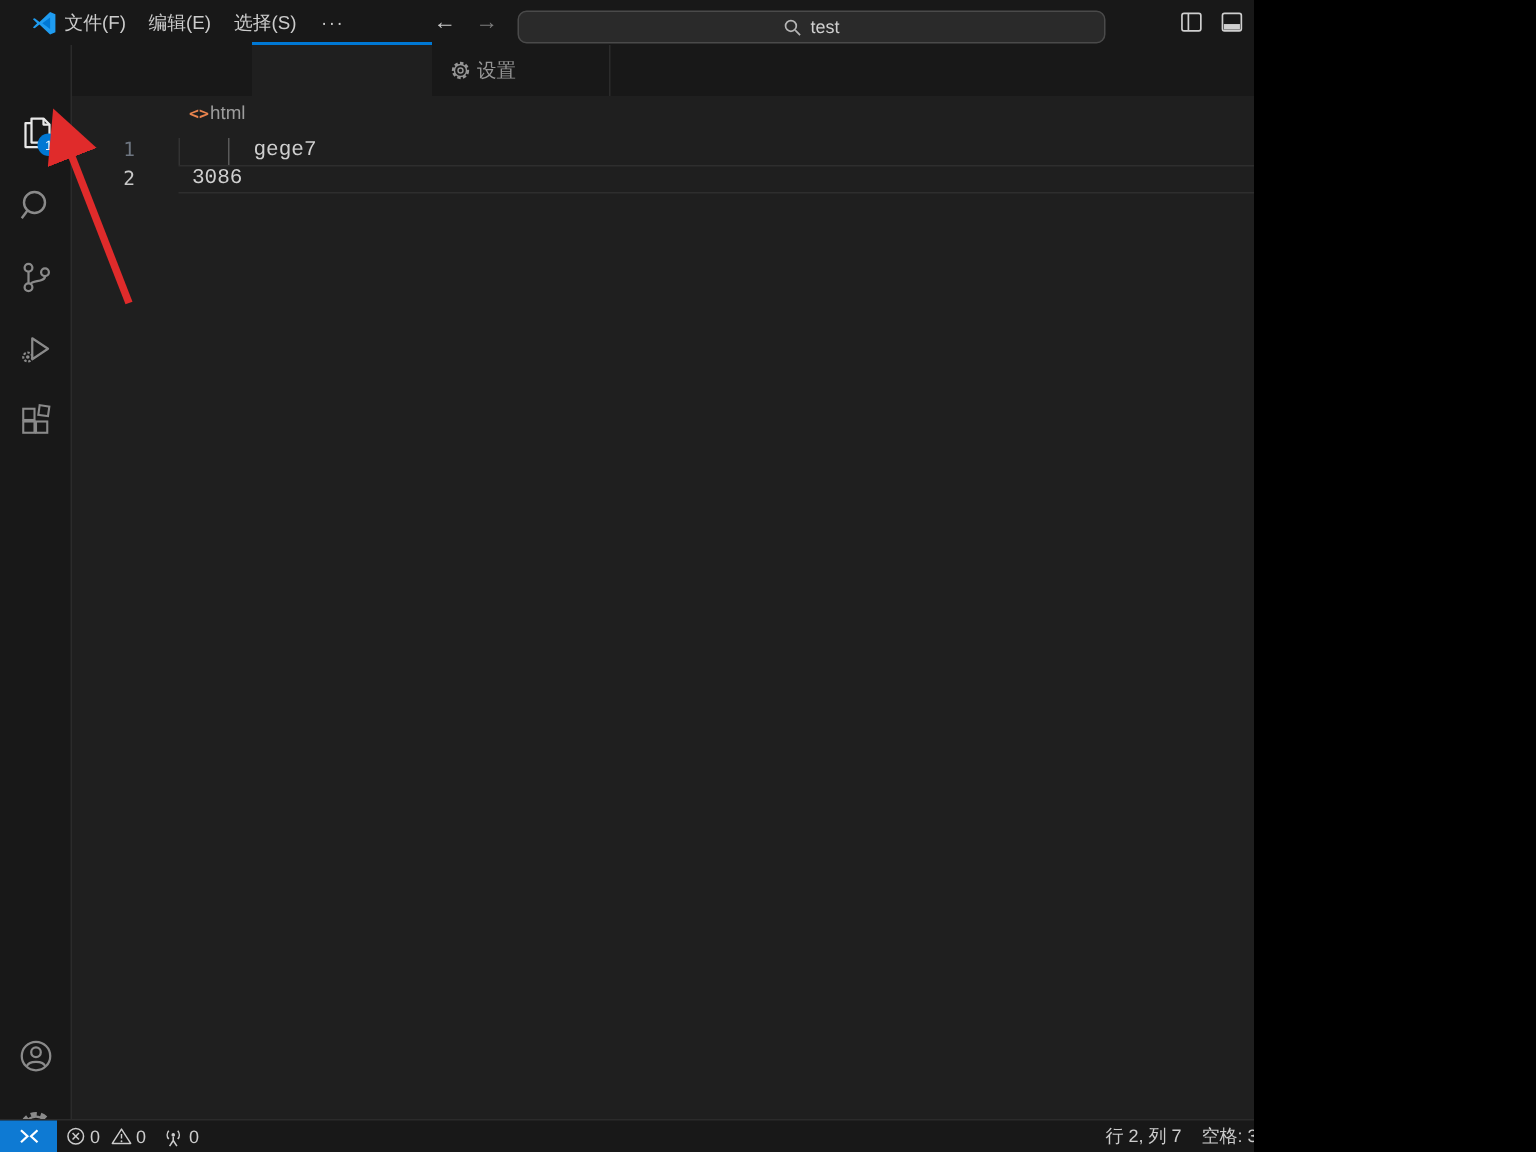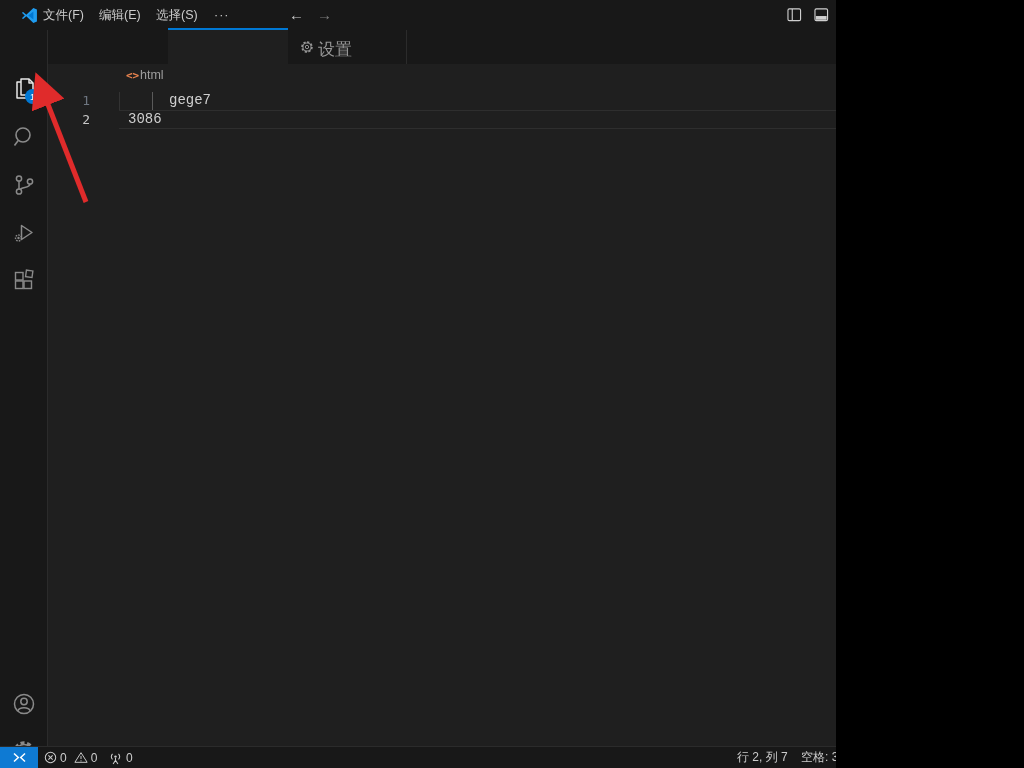--- a/index.html
+++ b/index.html
@@ -14,21 +14,21 @@
              border-radius:6px;box-sizing:border-box;display:flex;align-items:center;justify-content:center;
              gap:5px;font-size:12px;color:#cfcfcf;}
   .layout-ico{top:8px;width:15px;height:14px;}
   .winbtn{top:0;width:30px;height:30px;display:flex;align-items:center;justify-content:center;}
   
   #tabbar{left:48px;top:30px;width:976px;height:34px;background:#181818;}
   #active-tab-underline{left:168px;top:28px;width:120px;height:2px;background:#0078d4;}
   #tab-active{left:168px;top:30px;width:120px;height:34px;background:#1f1f1f;}
   #tab-settings{left:288px;top:30px;width:119px;height:34px;border-right:1px solid #2b2b2b;
                 box-sizing:border-box;}
-  #tab-settings .lbl{position:absolute;left:30px;top:8px;font-size:17px;color:#969696;}
+  #tab-settings .lbl{position:absolute;left:30px;top:8px;font-size:13px;color:#969696;}
   
   #breadcrumb{left:48px;top:64px;width:976px;height:26px;}
   #crumb-ico{position:absolute;left:78px;top:5px;font-size:11px;font-weight:bold;color:#e8834e;
              font-family:"DejaVu Sans Mono",monospace;}
   #crumb-txt{position:absolute;left:92px;top:4px;font-size:12.5px;color:#9d9d9d;}
   
   .linenum{width:44px;text-align:right;font-family:"DejaVu Sans Mono",monospace;font-size:13px;height:19px;line-height:19px;}
   .code{font-family:Liberation Mono, monospace;font-size:14px;height:19px;line-height:19px;color:#cfcfcf;white-space:pre;}
   .hline{height:1px;background:#2e2e2e;}
   .vguide{width:1px;}
@@ -60,20 +60,27 @@
       <path fill="#1f9cf0" d="M17.5 1.5 L22.5 3.5 V20.5 L17.5 22.5 L7.5 13.2 L3 16.8 L1.2 15.9 L5.3 12 L1.2 8.1 L3 7.2 L7.5 10.8 Z"></path>
       <path fill="#0078d4" d="M17.5 6.5 V17.5 L10.2 12 Z"></path>
     </svg>
     <span class="abs menu-item" style="left:39px">文件(F)</span>
     <span class="abs menu-item" style="left:95px">编辑(E)</span>
     <span class="abs menu-item" style="left:152px">选择(S)</span>
     <span class="abs menu-item" style="left:210px;letter-spacing:1px">···</span>
     <span class="abs nav-arrow" style="left:289px;color:#cccccc">←</span>
     <span class="abs nav-arrow" style="left:317px;color:#7c7c7c">→</span>
 
+    <div id="searchbox" class="abs">
+      <svg width="13" height="13" viewBox="0 0 16 16">
+        <circle cx="6.5" cy="6.5" r="4.4" fill="none" stroke="#b5b5b5" stroke-width="1.4"></circle>
+        <line x1="10" y1="10" x2="14" y2="14" stroke="#b5b5b5" stroke-width="1.4"></line>
+      </svg>
+      <span>test</span>
+    </div>
 
     <svg class="abs layout-ico" style="left:787px" viewBox="0 0 16 15">
       <rect x="1" y="1" width="13.5" height="12.5" rx="1.5" fill="none" stroke="#cfcfcf" stroke-width="1.2"></rect>
       <line x1="5.6" y1="1" x2="5.6" y2="13.5" stroke="#cfcfcf" stroke-width="1.2"></line>
     </svg>
     <svg class="abs layout-ico" style="left:814px" viewBox="0 0 16 15">
       <rect x="1" y="1" width="13.5" height="12.5" rx="1.5" fill="none" stroke="#cfcfcf" stroke-width="1.2"></rect>
       <rect x="2" y="8.6" width="11.5" height="4" fill="#cfcfcf"></rect>
     </svg>
     <svg class="abs layout-ico" style="left:841px" viewBox="0 0 16 15">

